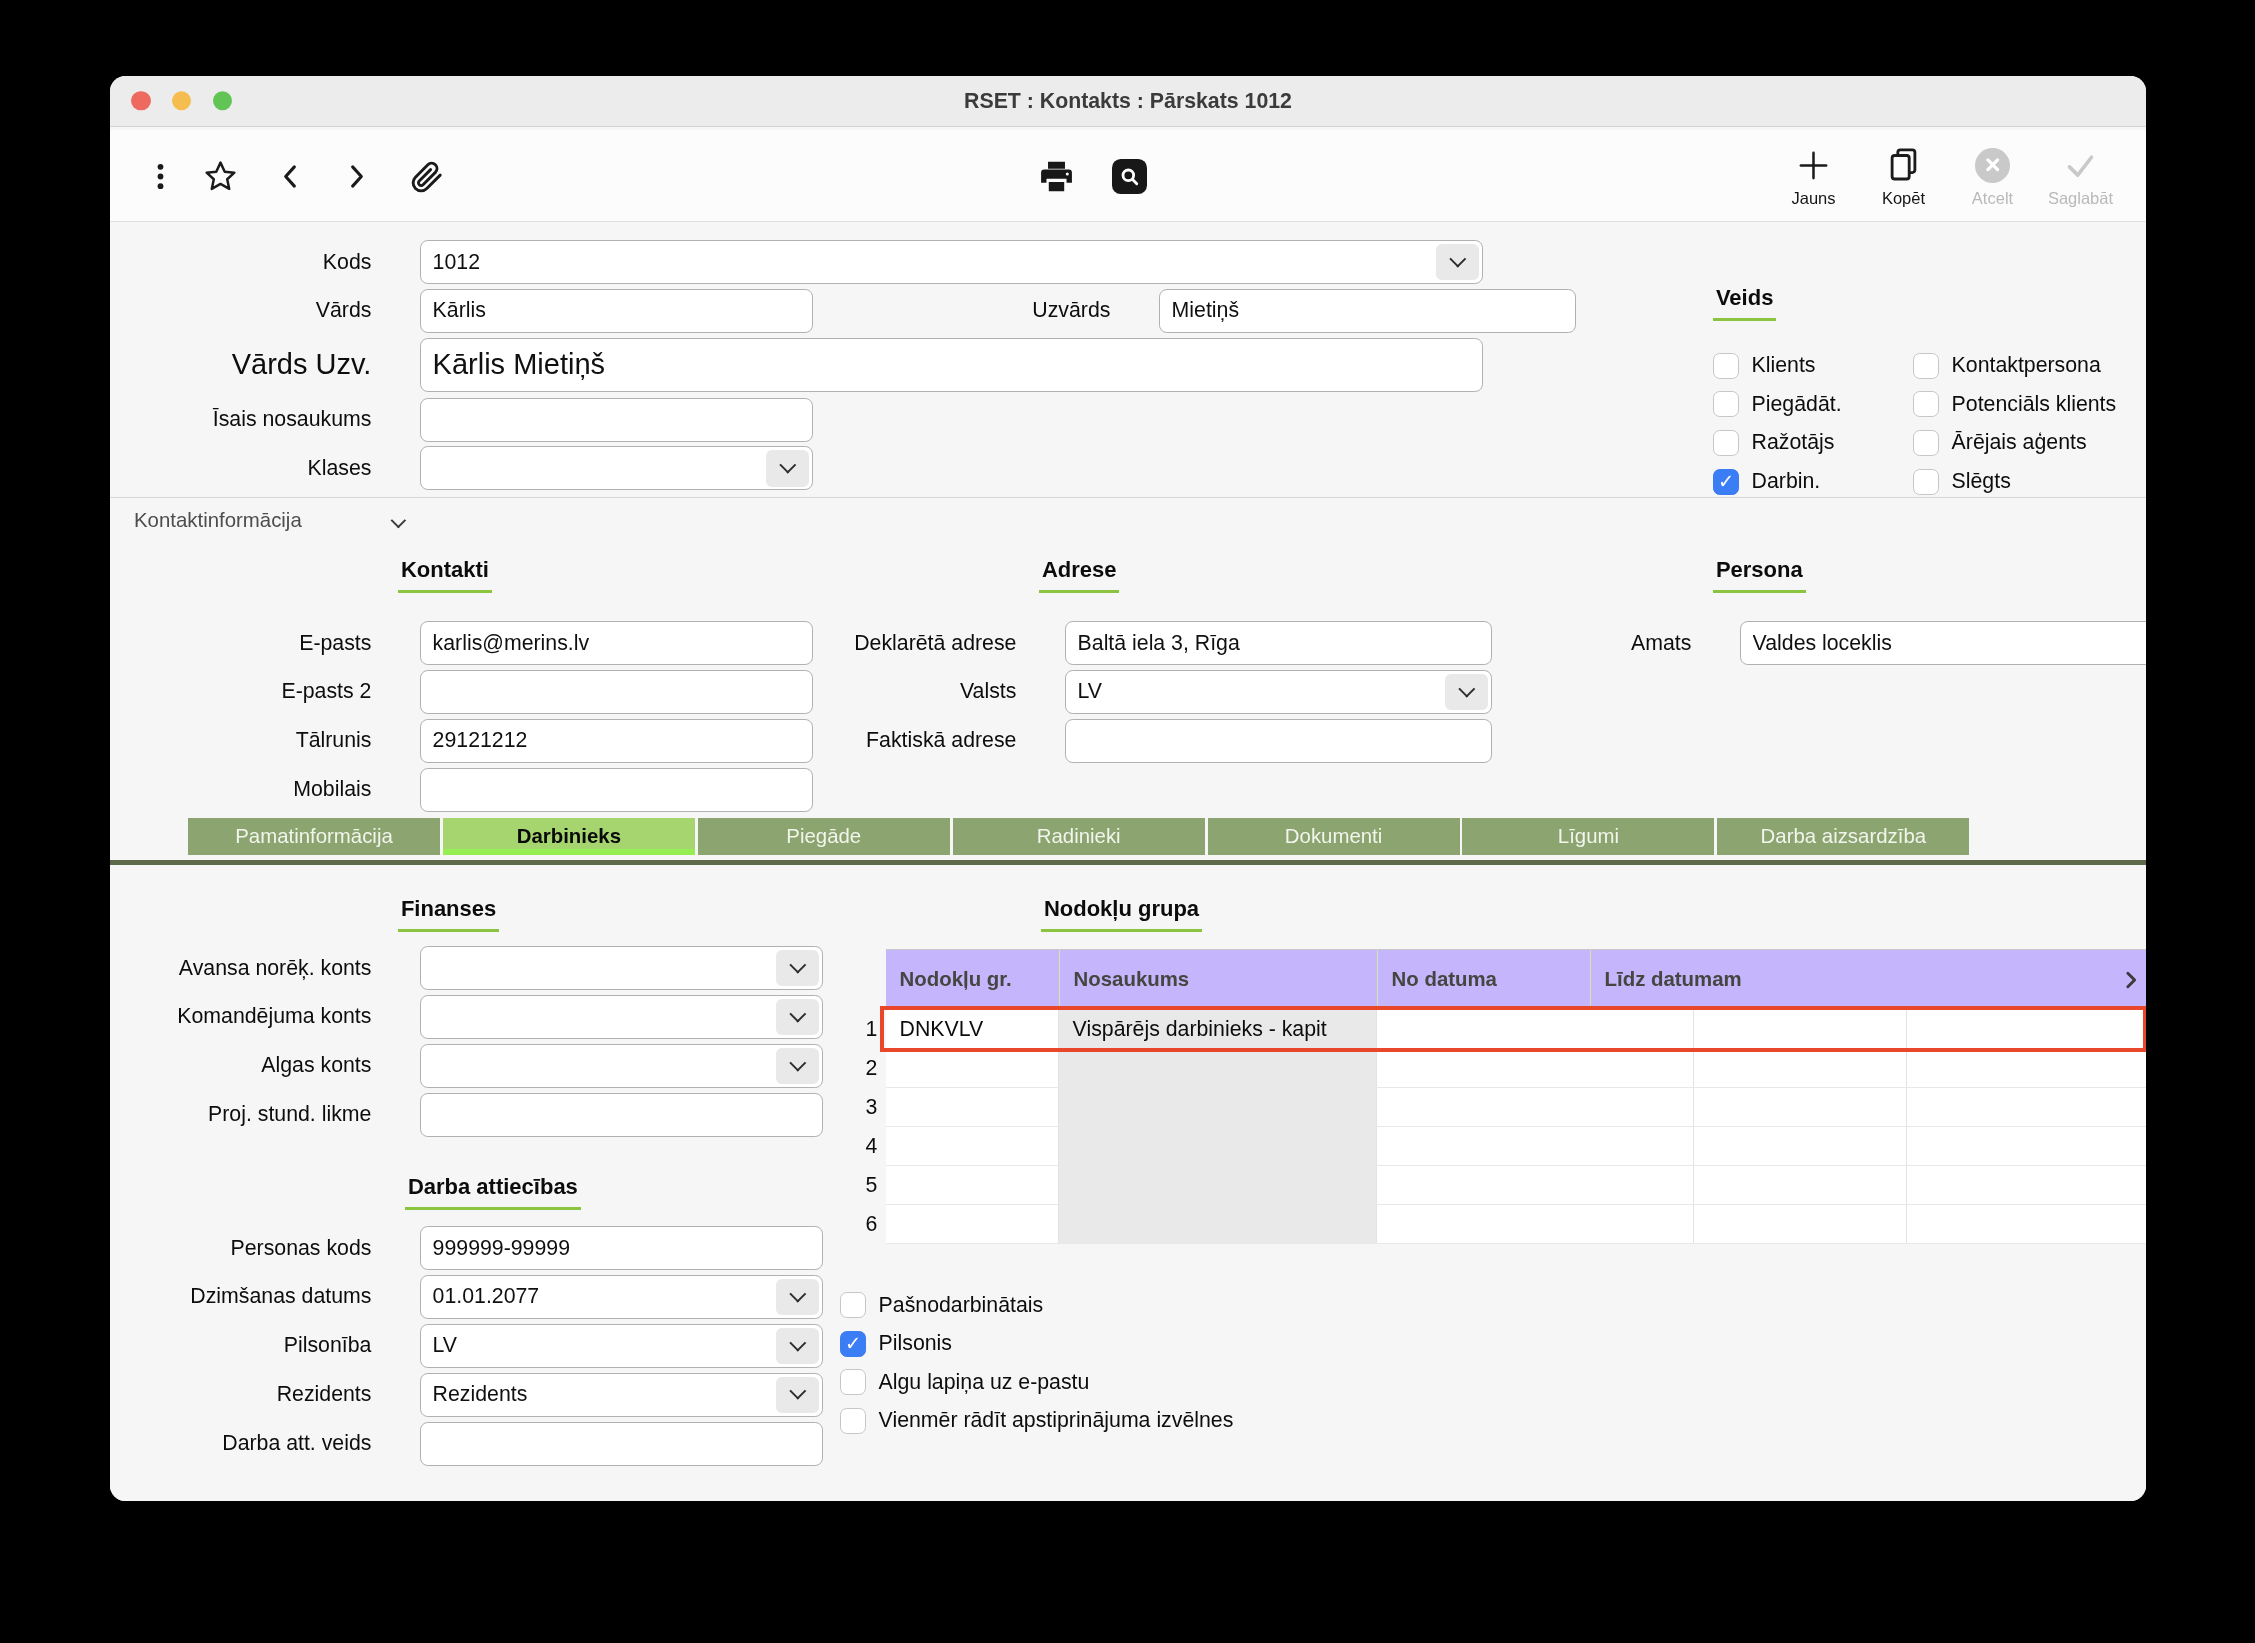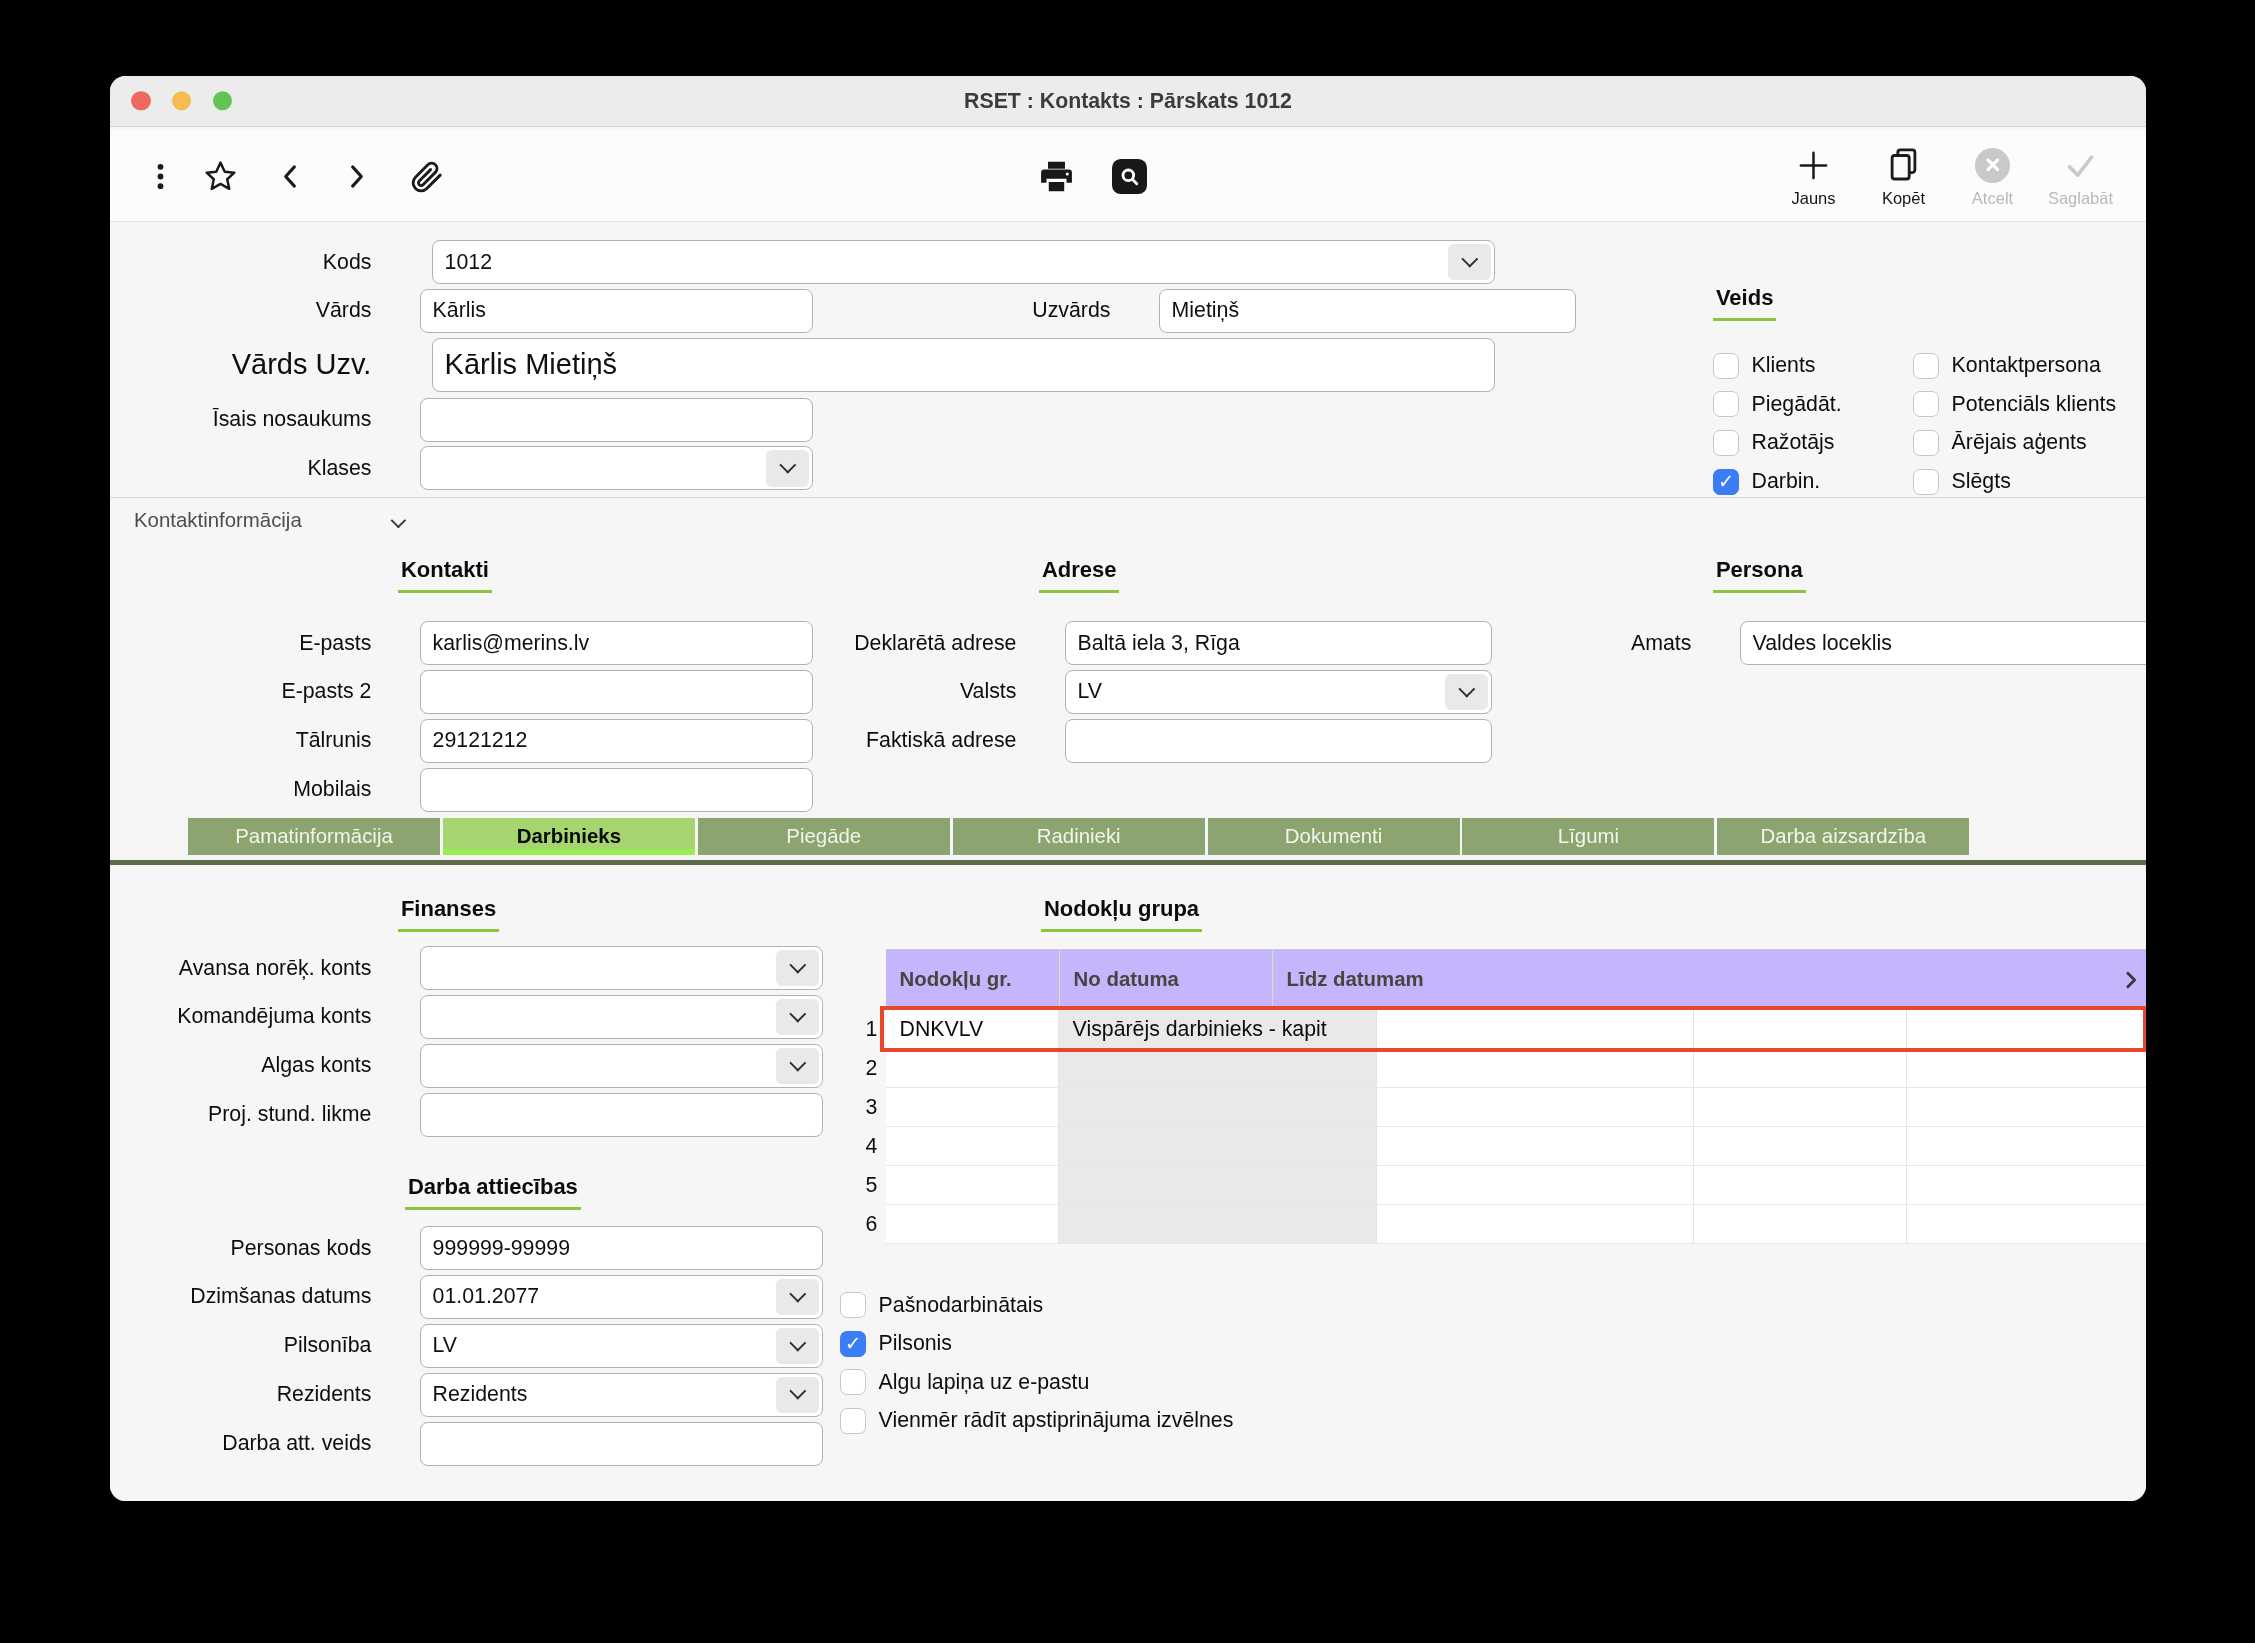--- a/index.html
+++ b/index.html
@@ -79,21 +79,21 @@
   }
 
   
   .identity { position:absolute; left:0; top:164px; }
   .frow { display:flex; align-items:center; height:44px; margin-bottom:4.9px;gap:36px; }
   .identity .lbl  { width:274px; }
   .frow.big { height:54px; margin-top:1px; margin-bottom:5.8px; }
   .frow.big .lbl { font-size:29px; }
   .frow.big .fld { height:54px; }
   .frow.big .input { height:54px; font-size:29px; }
-  .w-wide   { width:1063px;margin-left:12px; }
+  .w-wide   { width:1063px; }
   .w-narrow { width:393px; }
   .lbl2 { width:262px; }
   .w-uzv { width:417px; }
 
   
   .veids { position:absolute; left:1603px; top:165px; width:433px;margin-top:44px; }
   .veids .sec-title { position:static; }
   .veids-grid { margin-top:32px; display:grid; grid-template-columns:200px 233px; row-gap:12.6px; }
   .cbrow { display:flex; align-items:center; gap:12.6px; height:26px; }
   .cb {
@@ -456,20 +456,21 @@
       <div class="num">1</div>
       <div class="num">2</div>
       <div class="num">3</div>
       <div class="num">4</div>
       <div class="num">5</div>
       <div class="num">6</div>
     </div>
     <div class="tgrid">
       <div class="thead">
         <div class="th c1">Nodokļu gr.</div>
+        <div class="th c2">Nosaukums</div>
         <div class="th c4">No datuma</div>
         <div class="th c5">Līdz datumam</div>
         <span class="th-chev">
           <svg width="15.5" height="19.4" viewBox="0 0 16 20" fill="none" stroke="#3a3a3a" stroke-width="3" stroke-linecap="round" stroke-linejoin="round">
               <polyline points="5,3 12,10 5,17"></polyline>
             </svg>
         </span>
       </div>
       <div class="trow hl">
         <div class="td c1">DNKVLV</div>

